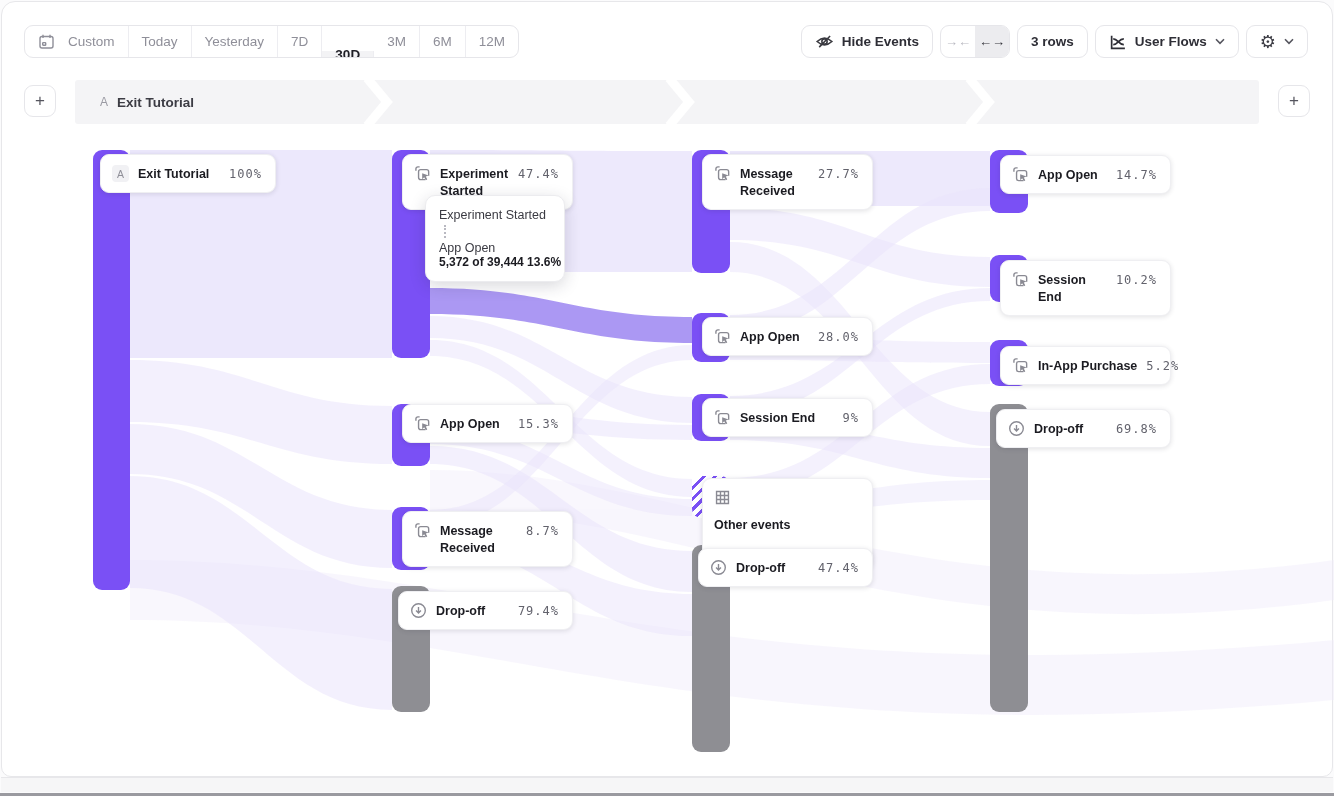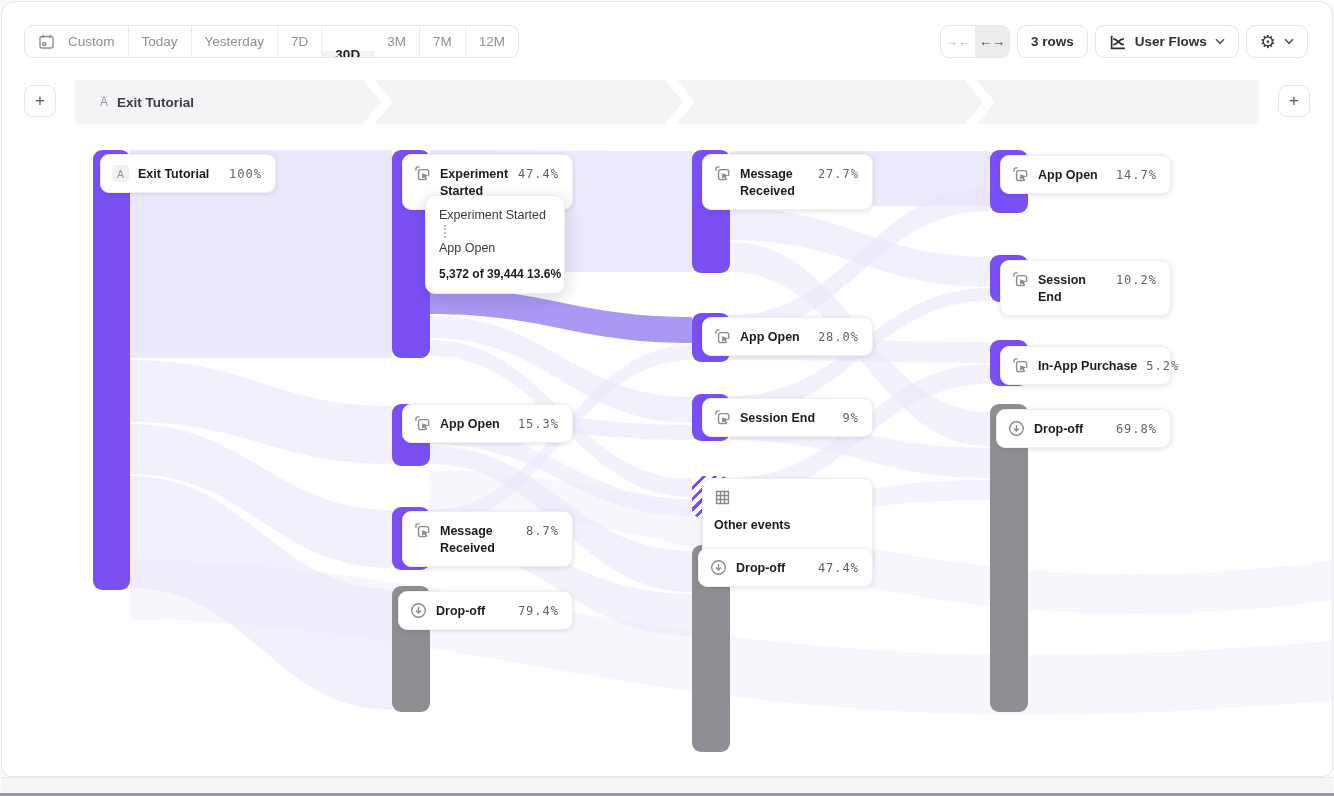--- a/index.html
+++ b/index.html
@@ -39,21 +39,21 @@
   .bar.gray { background:#8e8e93; }
   .bar.hatched { background:repeating-linear-gradient(135deg,#7a50f5 0 3px,#ffffff 3px 7.5px); }
   .node-card { position:absolute; z-index:4; background:#fff; border:1px solid #efeff2; border-radius:9px; box-shadow:0 1px 5px rgba(40,40,60,.14); display:flex; align-items:flex-start; gap:9px; padding:9px 13px 9px 11px; cursor:pointer; }
   .node-card .nicon { flex:0 0 auto; margin-top:1px; }
   .node-card .ntitle { flex:1 1 auto; font-size:12.5px; font-weight:bold; color:#1b1b21; line-height:1.35; padding-top:2px; }
   .node-card .npct { flex:0 0 auto; font-family:"DejaVu Sans Mono",monospace; font-size:12px; color:#62626c; padding-top:3px; letter-spacing:1px; }
   .abadge { width:17px; height:17px; border-radius:4px; background:#f1f1f4; color:#8f8f98; font-size:10.5px; display:flex; align-items:center; justify-content:center; flex:0 0 auto; margin-top:1px; }
   .tooltip { position:absolute; z-index:5; background:#fff; border:1px solid #ececef; border-radius:10px; box-shadow:0 4px 16px rgba(40,40,60,.18); padding:12px 13px; width:140px; }
   .tooltip .tline { font-size:12.5px; color:#3a3a42; }
   .tooltip .tdots { width:1px; height:13px; margin:3px 0 3px 5px; border-left:2px dotted #b9b9c1; }
-  .tooltip .tstat { margin-top:12px; font-size:12px; font-weight:bold; color:#1b1b21; white-space:nowrap; }
+  .tooltip .tstat { font-size:12px; font-weight:bold; color:#1b1b21; white-space:nowrap; }
   svg.ic { display:block; }
 </style>
 </head>
 <body>
 
 <div class="page">
   <div class="card-shell"></div>
 
   <div class="toolbar">
     <div class="range-group">
@@ -74,28 +74,36 @@
       <div class="range-btn">
           <span>7D</span>
         </div>
       <div class="range-btn active">
           <span>30D</span>
         </div>
       <div class="range-btn">
           <span>3M</span>
         </div>
       <div class="range-btn">
-          <span>7M</span>
+          <span>6M</span>
         </div>
       <div class="range-btn">
           <span>12M</span>
         </div>
     </div>
 
     <div class="tb-right">
+      <div class="tb-btn">
+        <svg class="ic" width="19" height="19" viewBox="0 0 18 18" fill="none" stroke="#3a3a40" stroke-width="1.5">
+            <path d="M2 9q7-6.5 14 0q-7 6.5-14 0Z"></path>
+            <circle cx="9" cy="9" r="2.5"></circle>
+            <path d="M4 14.3 14.3 3.8"></path>
+          </svg>
+        <span>Hide Events</span>
+      </div>
       <div class="seg-group">
         <div class="seg-cell dim">
             <span>→←</span>
           </div>
         <div class="seg-cell on">
             <span>←→</span>
           </div>
       </div>
       <div class="tb-btn">
         <span>3 rows</span>

